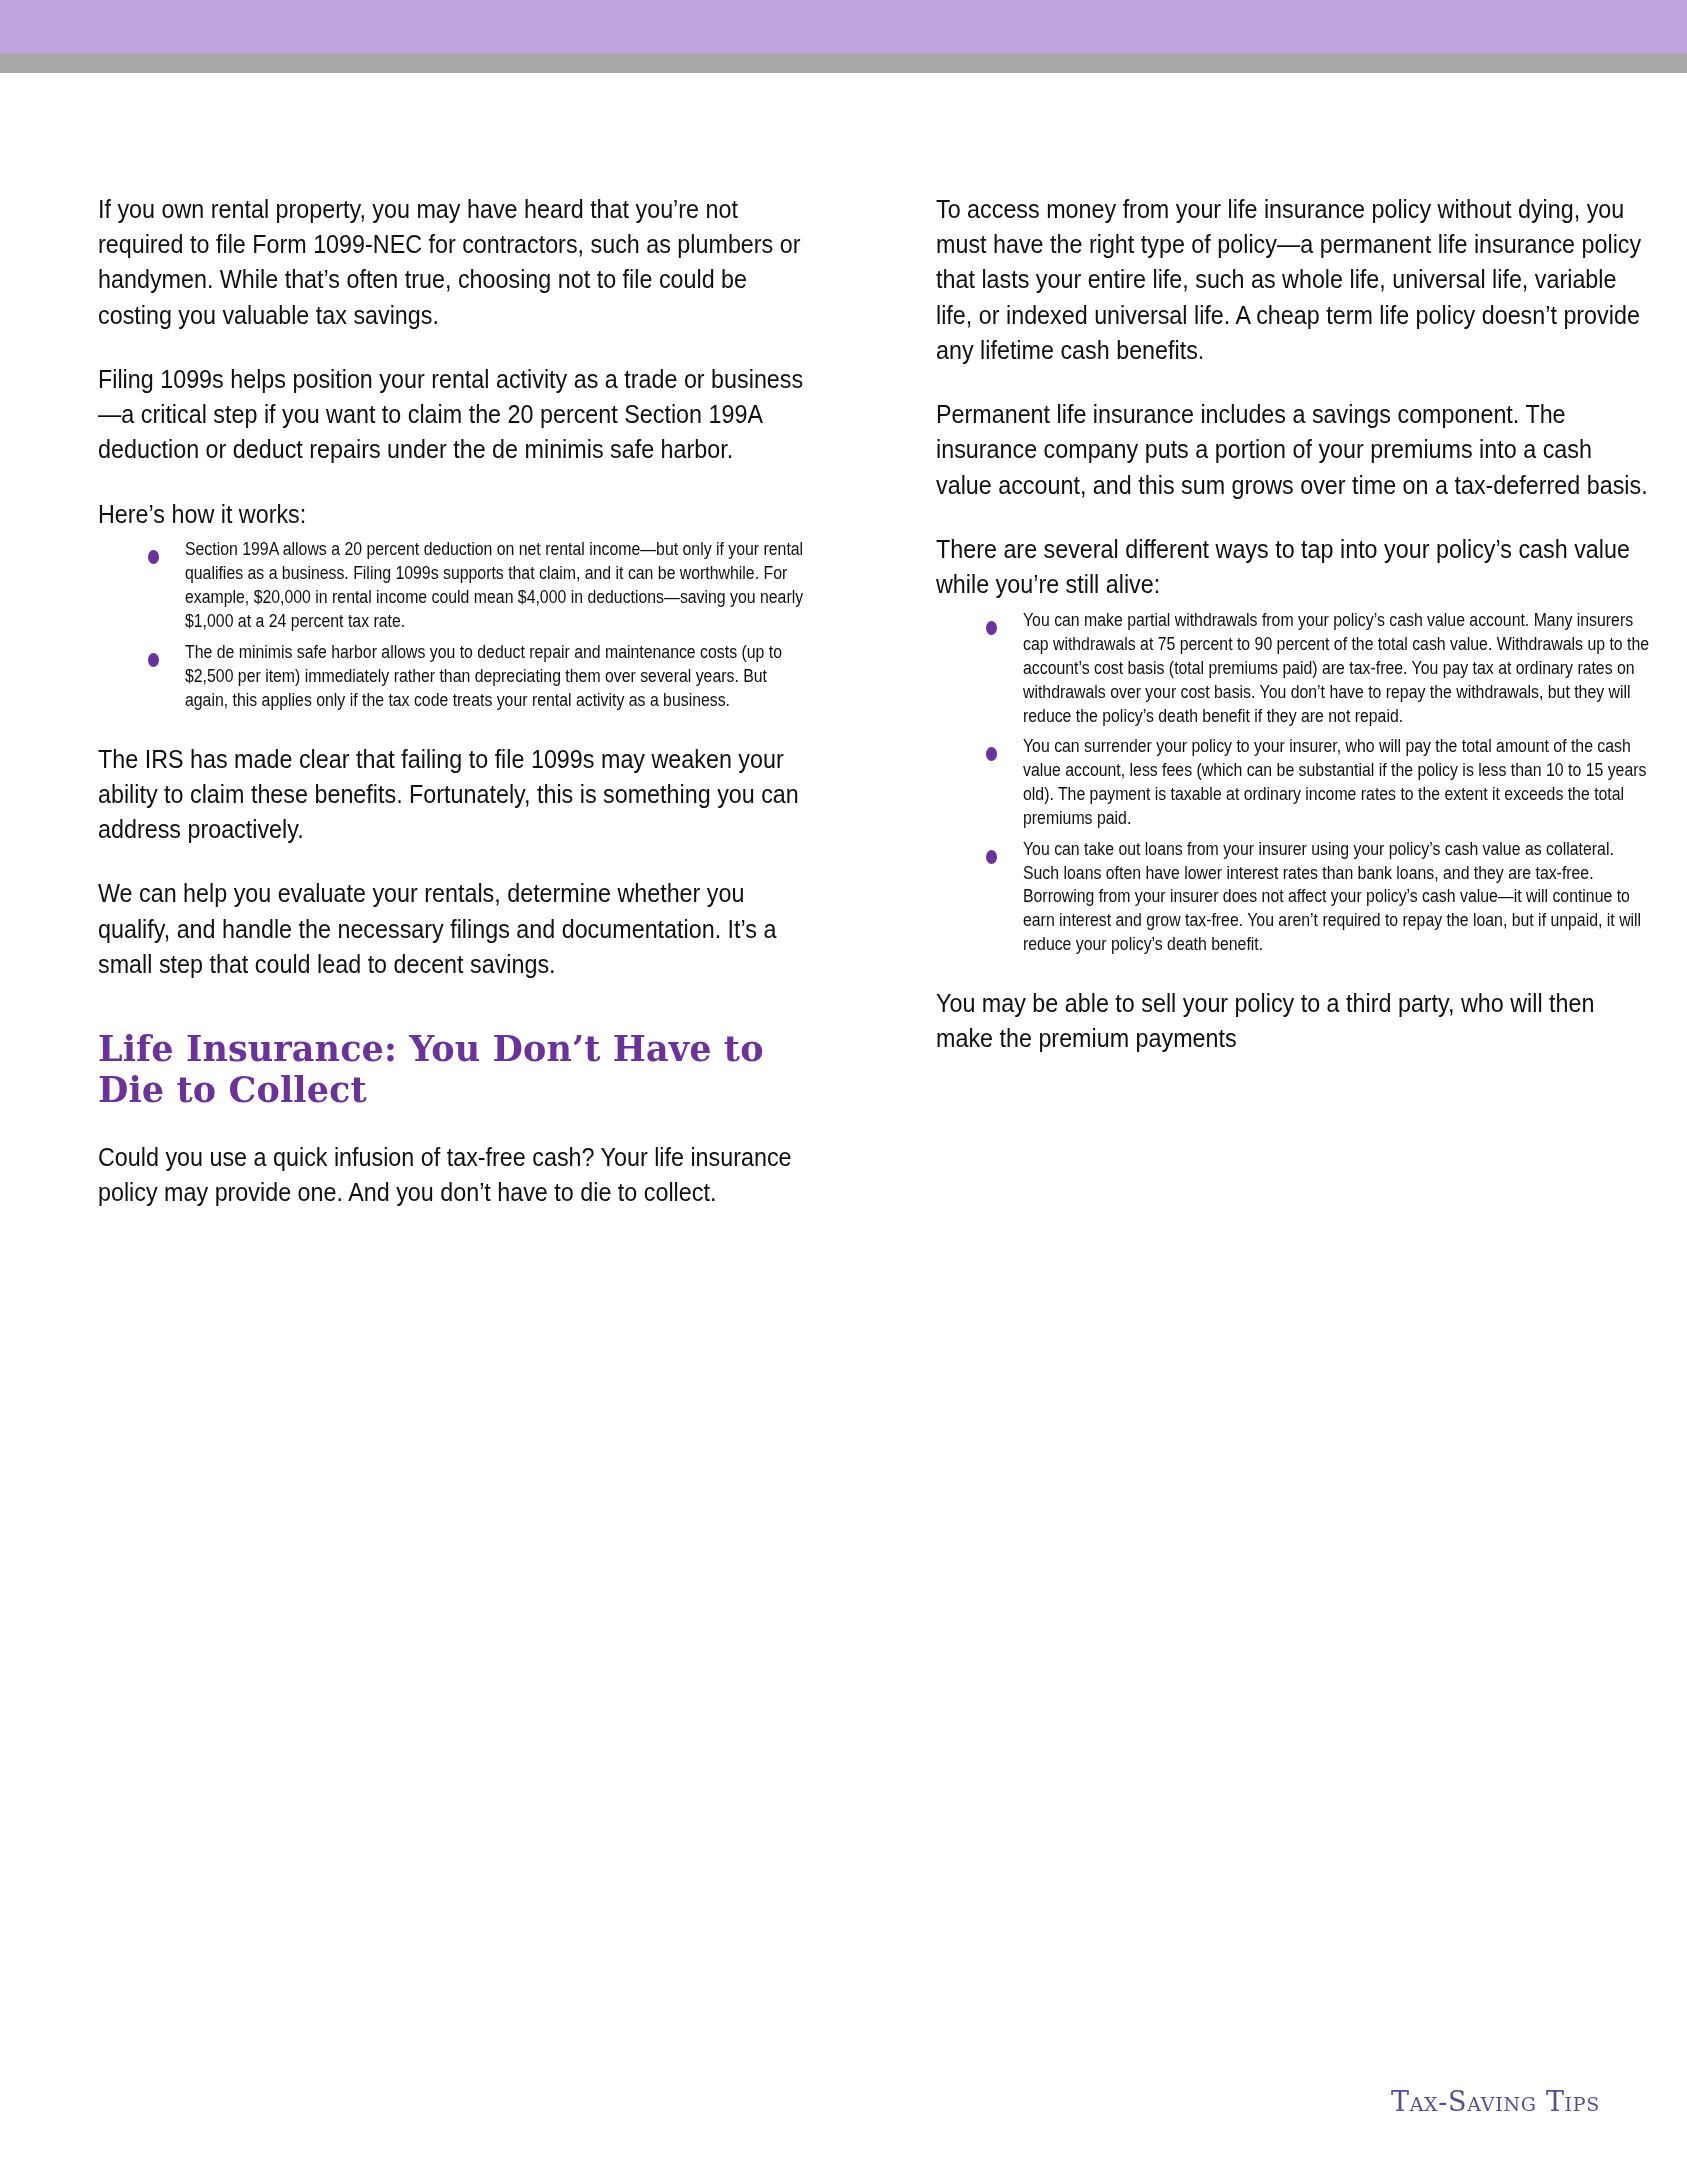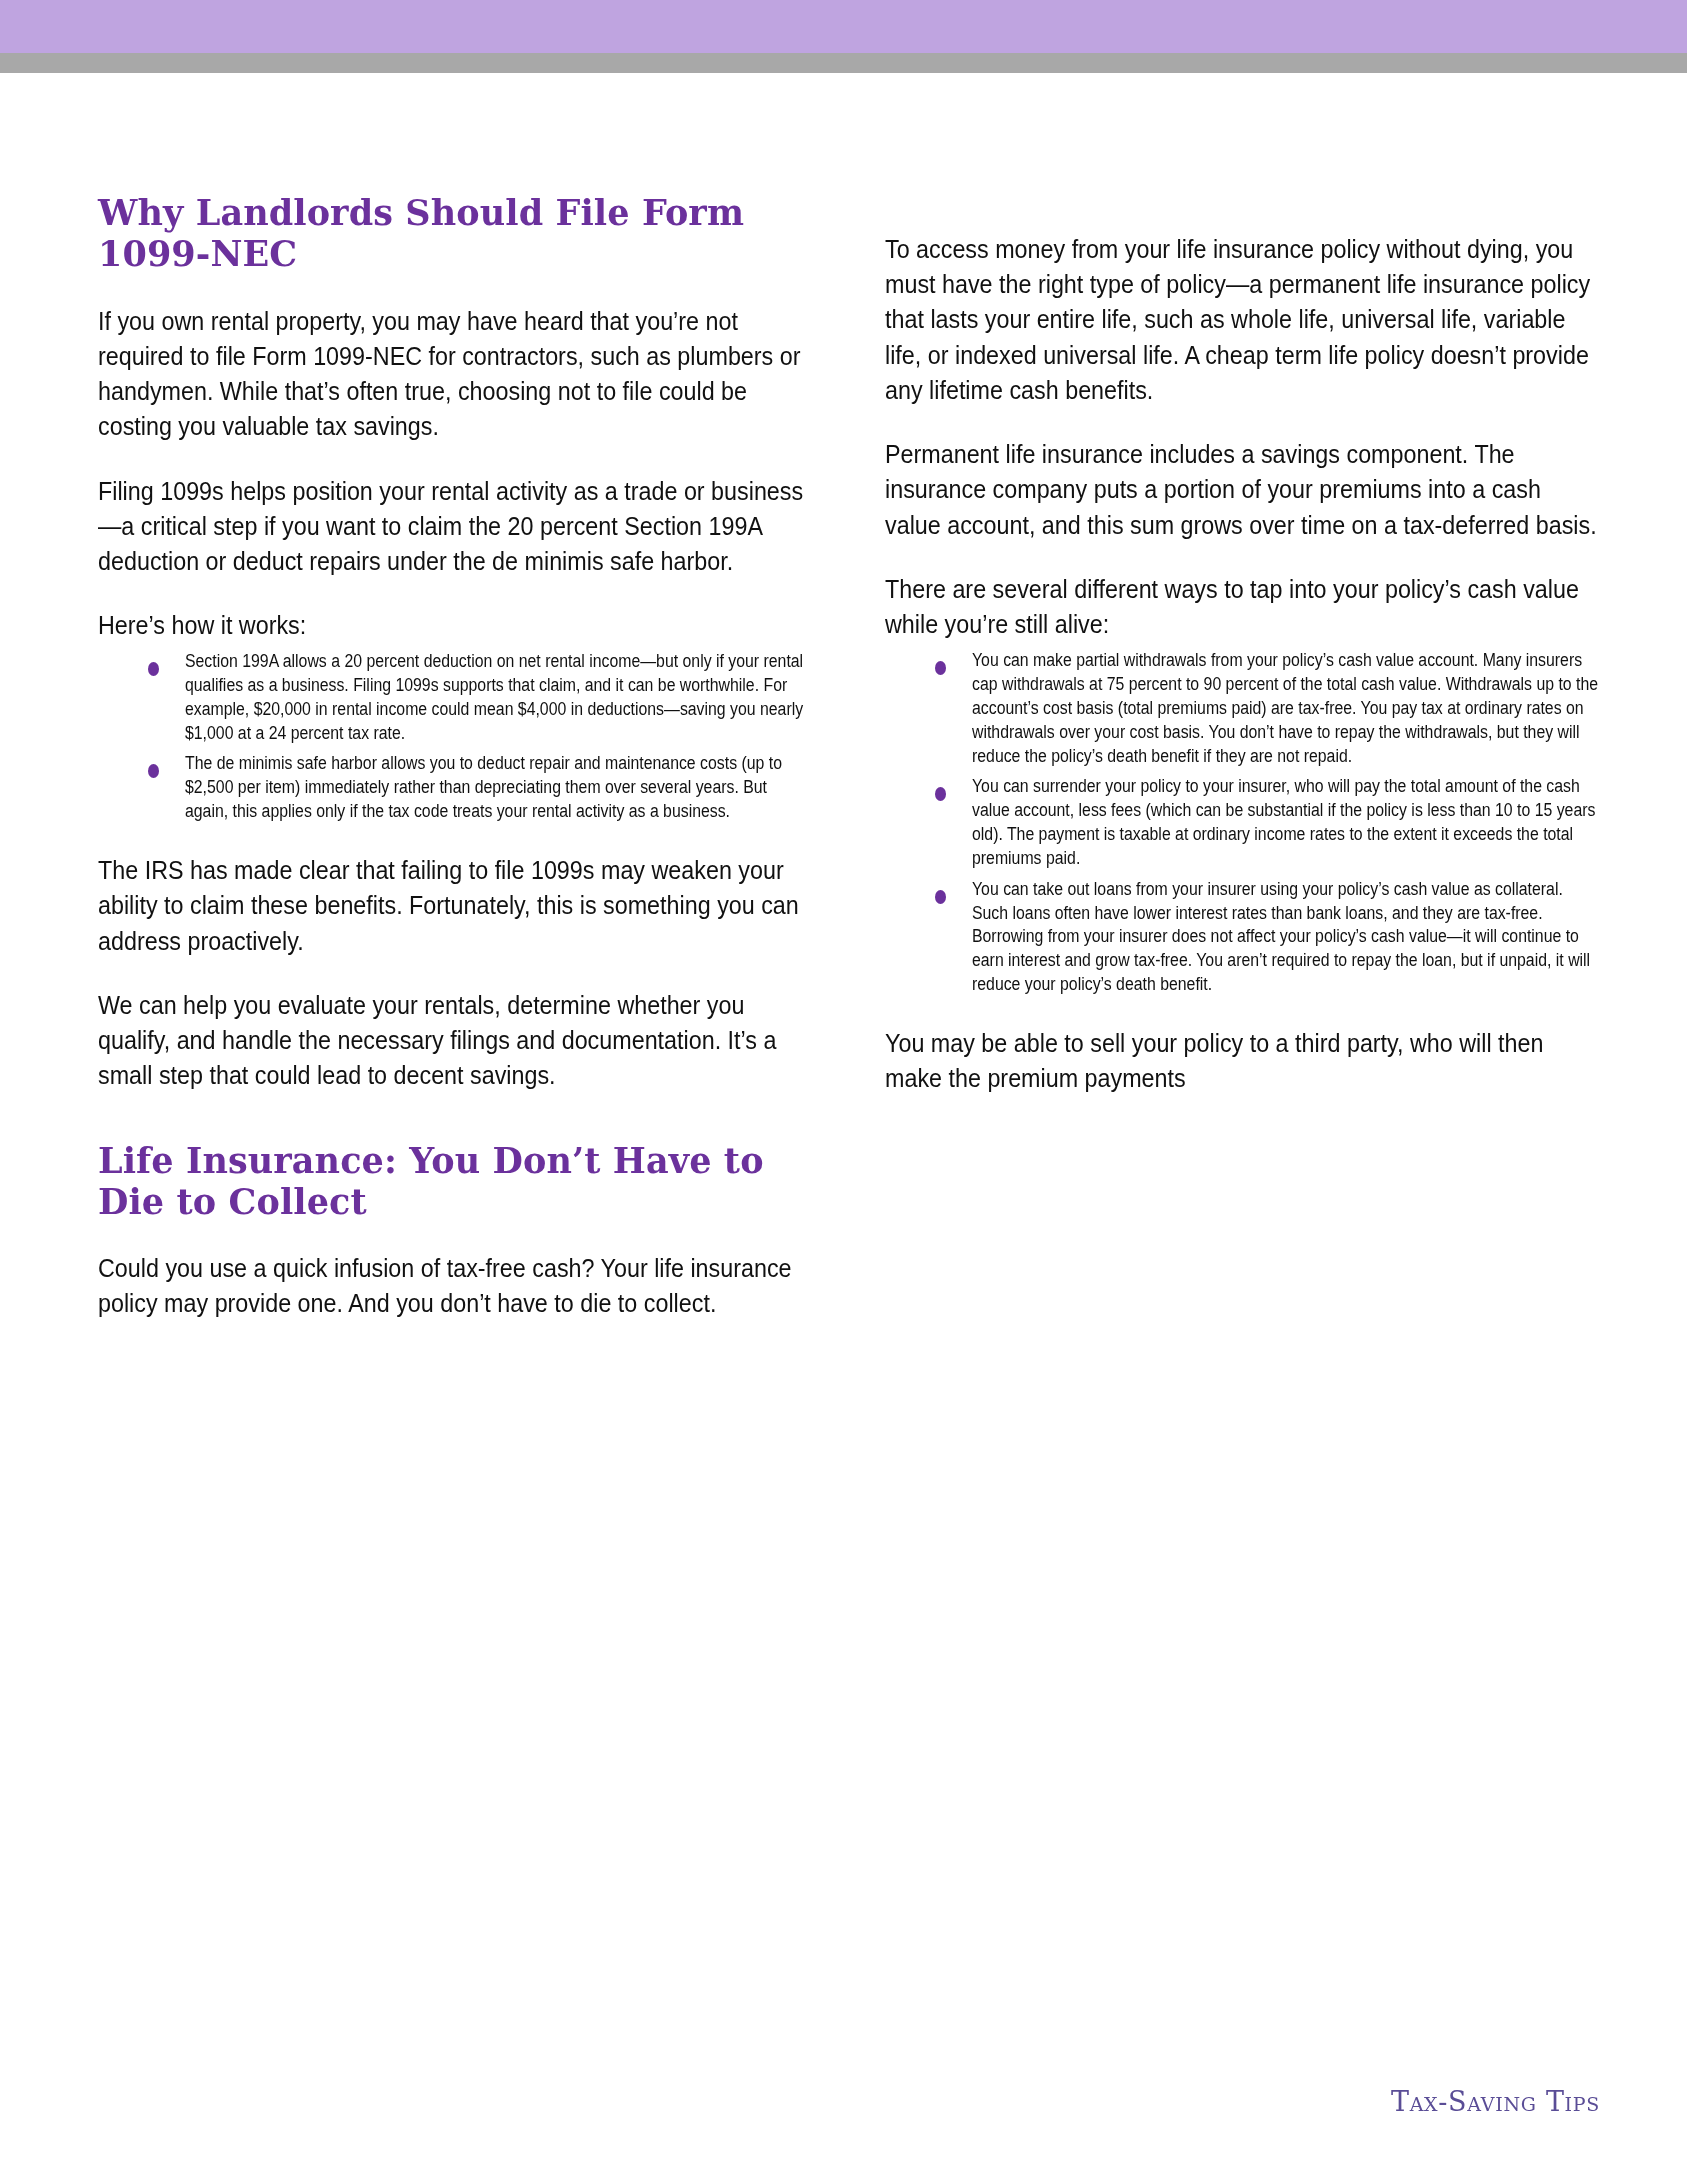--- a/index.html
+++ b/index.html
@@ -38,21 +38,21 @@
     left: 0;
     width: 1687px;
     height: 2110px;
   }
 
   .column {
     position: absolute;
     top: 119px;
   }
   #column-left  { left: 98px;  width: 711px; }
-  #column-right { left: 885px; width: 715px; margin-top: 40px; }
+  #column-right { left: 936px; width: 715px; }
 
   h2.section-heading {
     margin: 0 0 29px 0;
     font-family: "DejaVu Serif", "Liberation Serif", serif;
     font-weight: bold;
     font-size: 35px;
     line-height: 1.18;
     color: #6b319c;
     letter-spacing: 0.1px;
   }
@@ -120,21 +120,20 @@
 </head>
 <body>
 
 <div id="top-band-purple"></div>
 <div id="top-band-gray"></div>
 
 <div id="page">
 
   <div class="column" id="column-left">
 
-    <h2 class="section-heading">Why Landlords Should File Form 1099-NEC</h2>
 
     <p class="body-text">If you own rental property, you may have heard that you’re not required to file Form 1099-NEC for contractors, such as plumbers or handymen. While that’s often true, choosing not to file could be costing you valuable tax savings.</p>
 
     <p class="body-text">Filing 1099s helps position your rental activity as a trade or business—a critical step if you want to claim the 20 percent Section 199A deduction or deduct repairs under the de minimis safe harbor.</p>
 
     <p class="body-text tight">Here’s how it works:</p>
 
     <ul class="bullet-list">
       <li>
         <span class="bullet-dot"></span>

